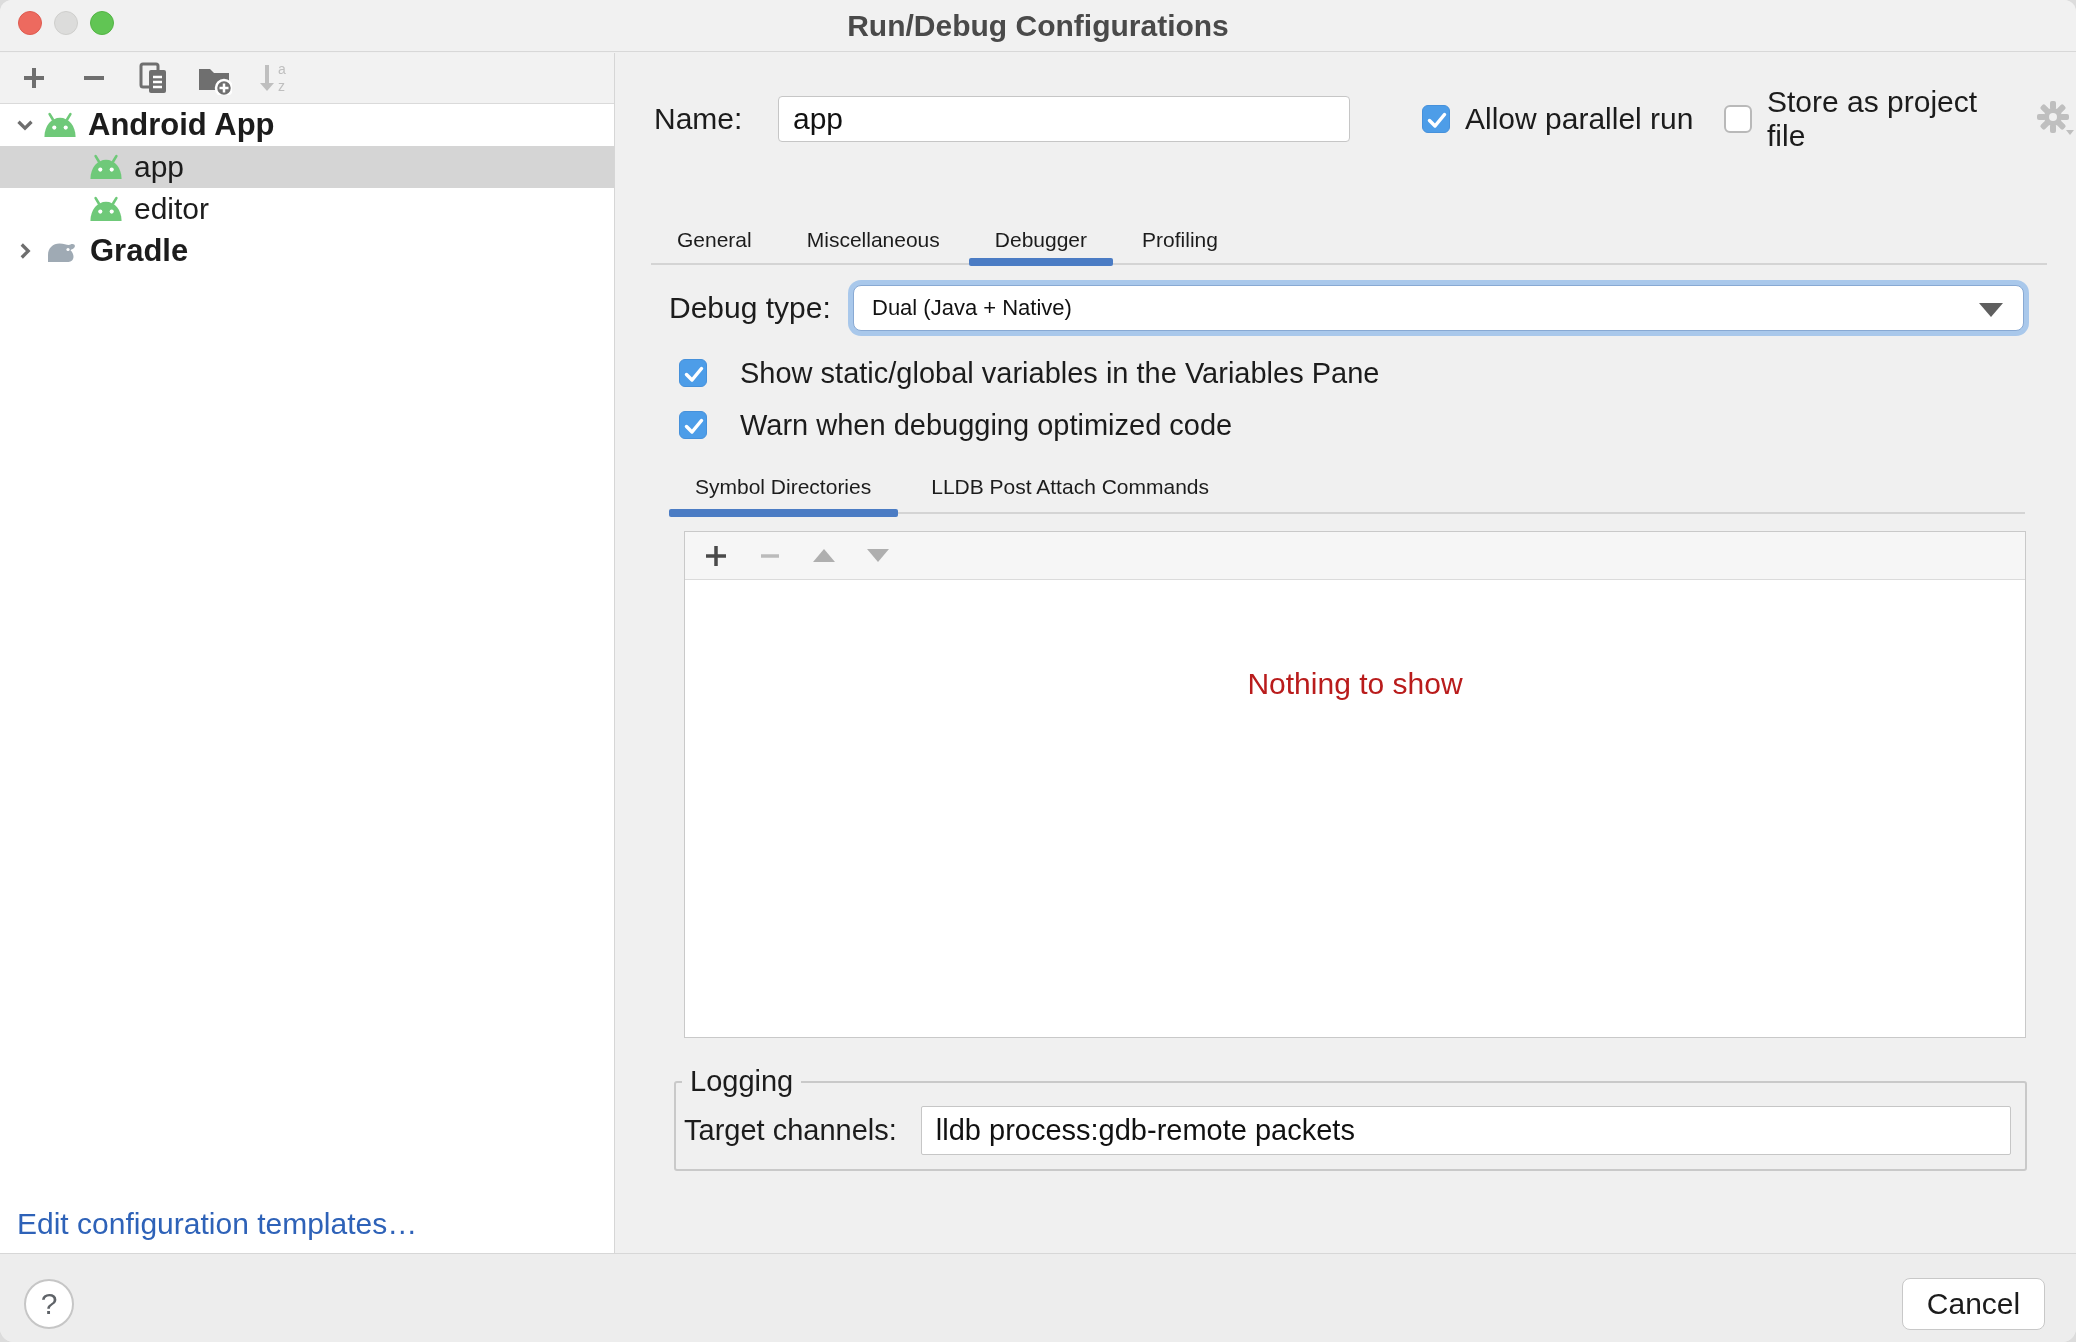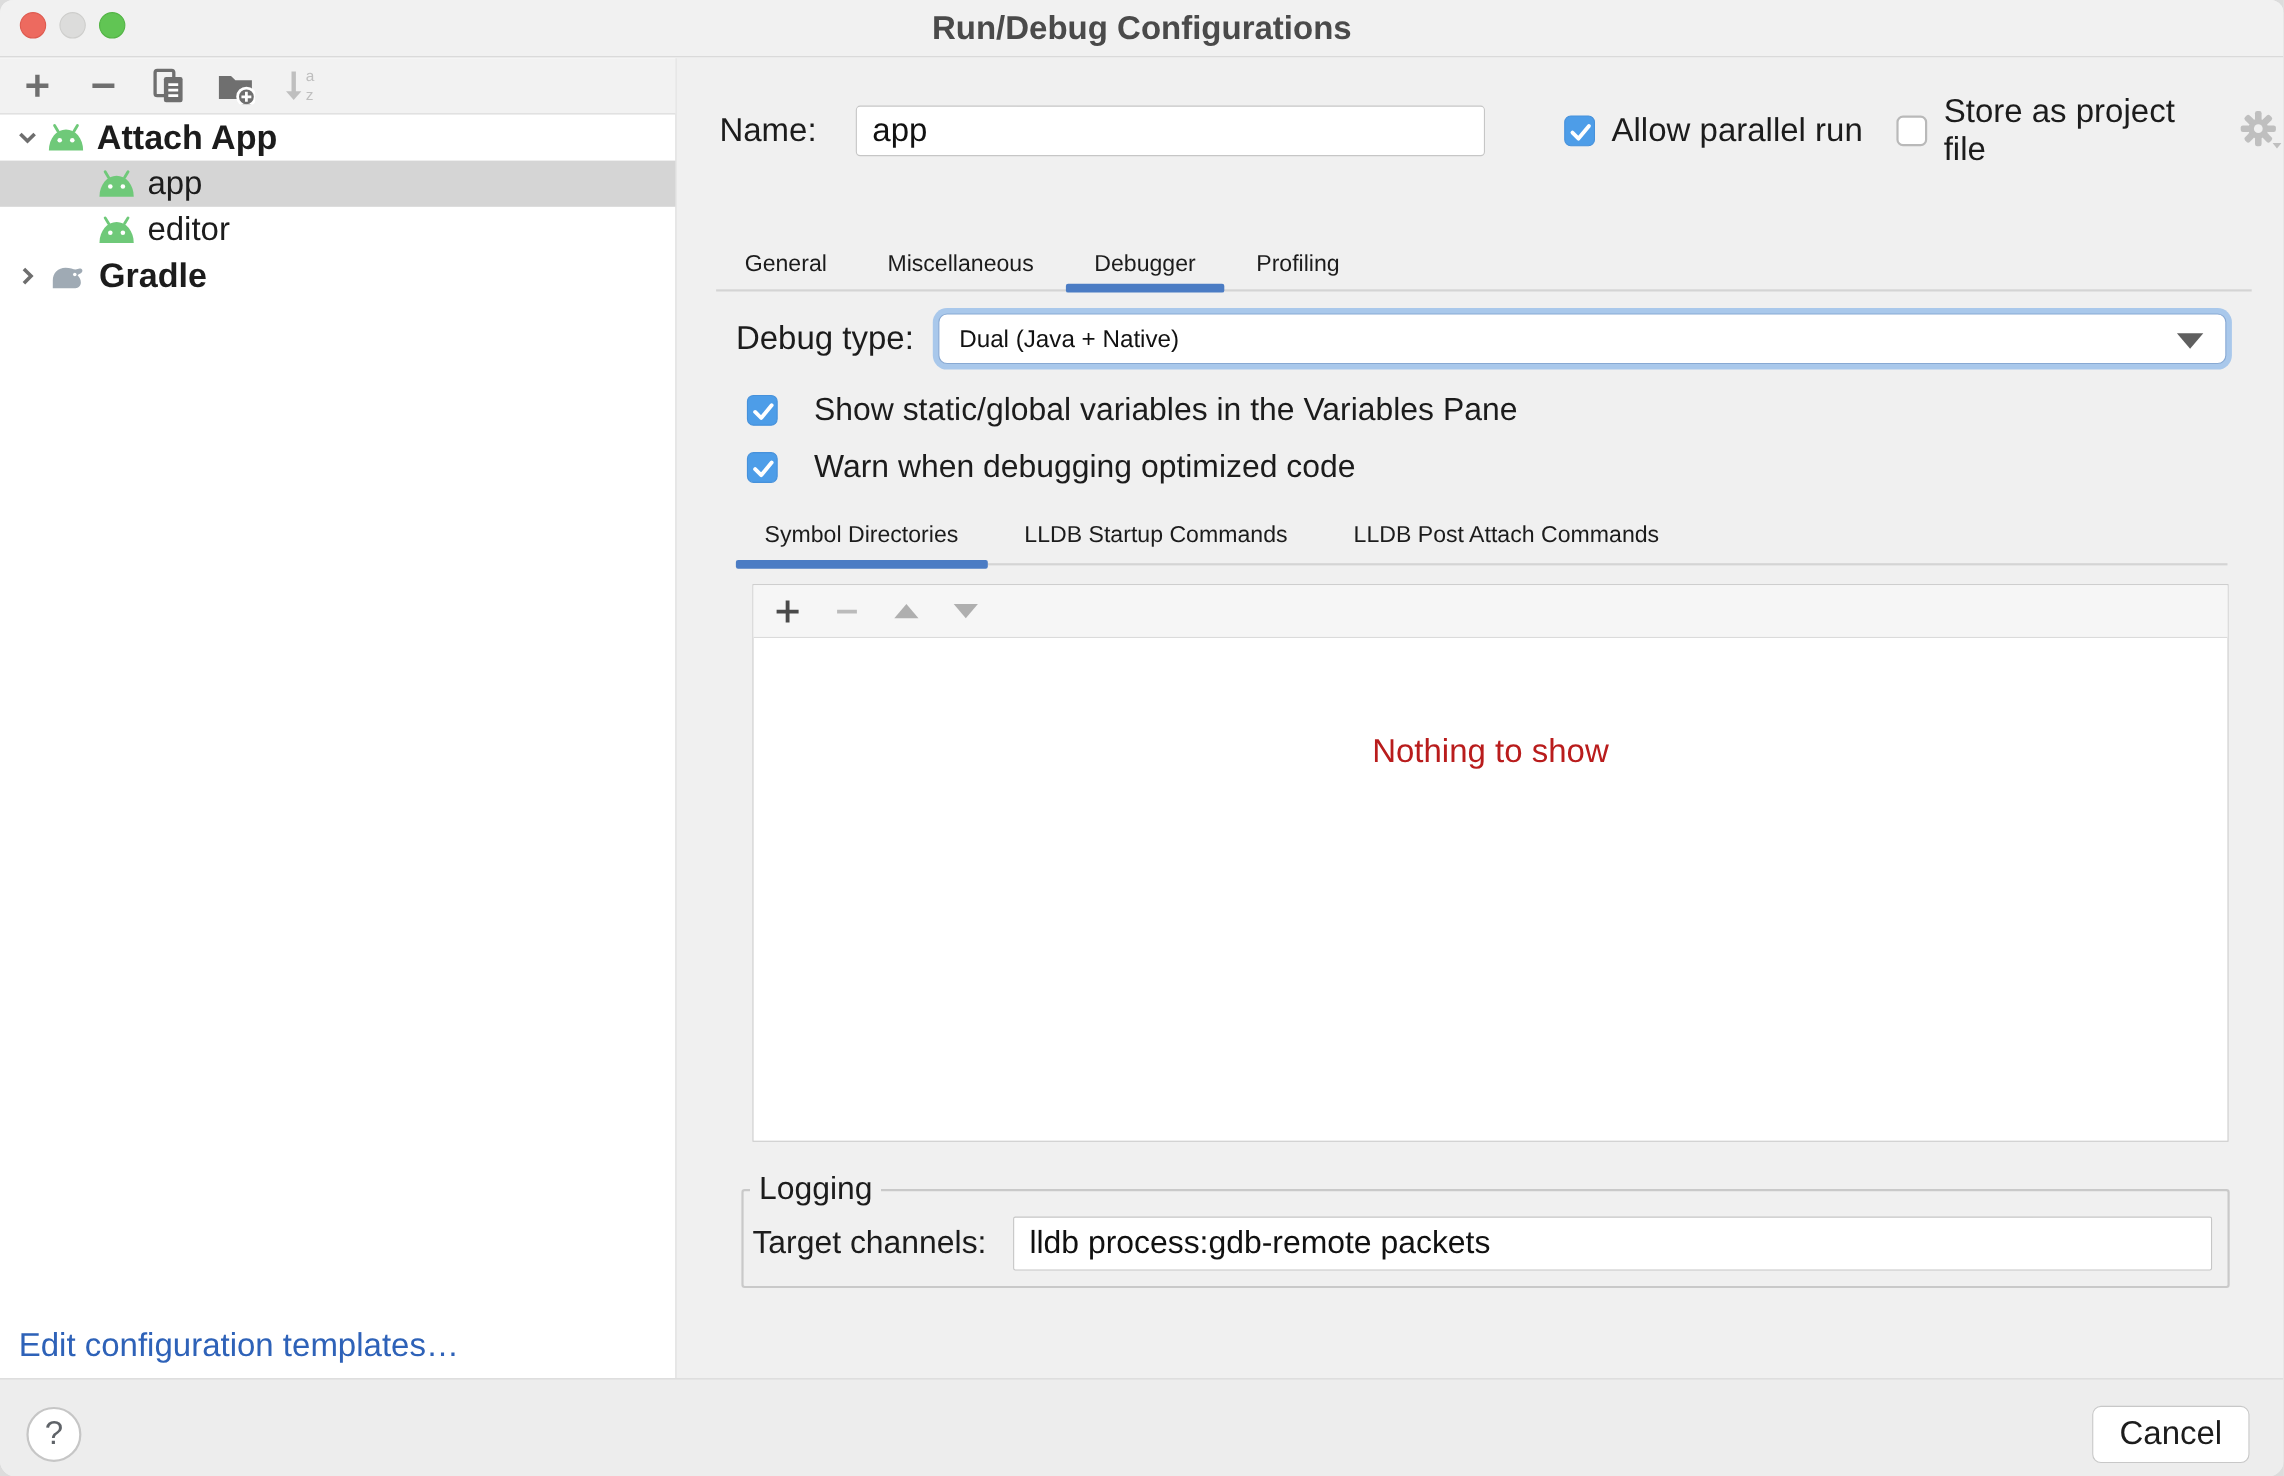--- a/index.html
+++ b/index.html
@@ -157,21 +157,21 @@
             </svg>
         </span>
         <span class="t-icon">
           <svg width="36" height="27" viewBox="0 0 34 26">
             <path d="M2 24 C2 13 9 5.5 17 5.5 C25 5.5 32 13 32 24 Z" fill="#6FC979"></path>
             <path d="M10 7 L7 2 M24 7 L27 2" stroke="#6FC979" stroke-width="2.5" stroke-linecap="round"></path>
             <circle cx="11.5" cy="15" r="2" fill="#FFFFFF"></circle>
               <circle cx="22.5" cy="15" r="2" fill="#FFFFFF"></circle>
           </svg>
         </span>
-        <span>Attach App</span>
+        <span>Android App</span>
       </div>
       <div class="tree-row selected">
         <span class="child-indent"></span>
         <span class="t-icon">
           <svg width="36" height="27" viewBox="0 0 34 26">
             <path d="M2 24 C2 13 9 5.5 17 5.5 C25 5.5 32 13 32 24 Z" fill="#6FC979"></path>
             <path d="M10 7 L7 2 M24 7 L27 2" stroke="#6FC979" stroke-width="2.5" stroke-linecap="round"></path>
             <circle cx="11.5" cy="15" r="2" fill="#FFFFFF"></circle>
               <circle cx="22.5" cy="15" r="2" fill="#FFFFFF"></circle>
           </svg>
@@ -296,21 +296,20 @@
           <svg width="28" height="28" viewBox="0 0 28 28">
               <path d="M6.5 14.5 L12 20 L21.5 8.5" fill="none" stroke="#FFFFFF" stroke-width="3.5" stroke-linecap="round" stroke-linejoin="round"></path>
             </svg>
         </span>
       </div>
       <span class="lbl">Warn when debugging optimized code</span>
     </div>
 
     <div class="inner-tabs">
       <div class="tab active">Symbol Directories</div>
-      <div class="tab">LLDB Startup Commands</div>
       <div class="tab">LLDB Post Attach Commands</div>
     </div>
     <div class="tab-strip2"></div>
 
     <div class="panel">
       <div class="panel-toolbar">
         <div class="pt-btn">
           <span>
             <svg width="28" height="28" viewBox="0 0 28 28">
                 <path d="M14 4 V24 M4 14 H24" stroke="#4A4A4A" stroke-width="3.5"></path>

